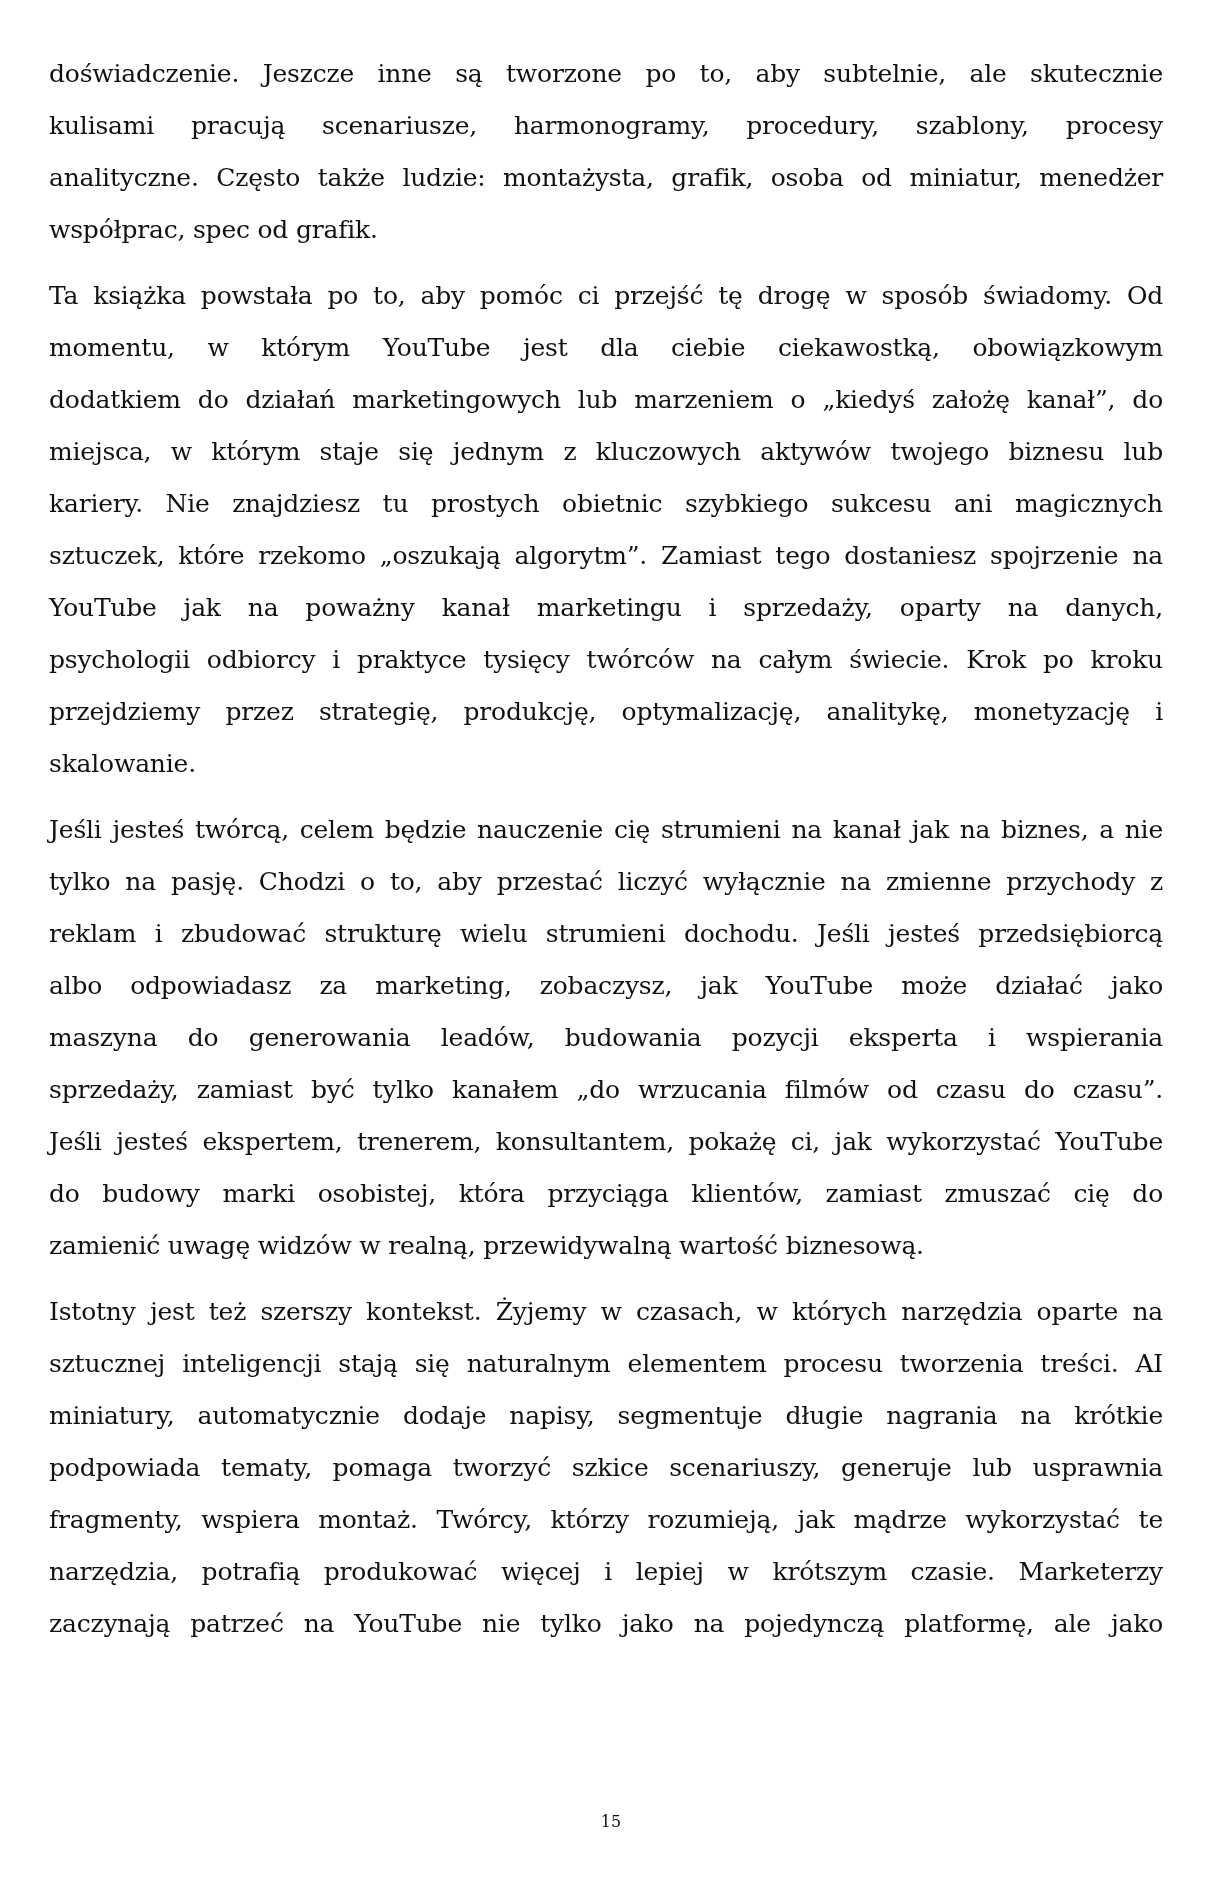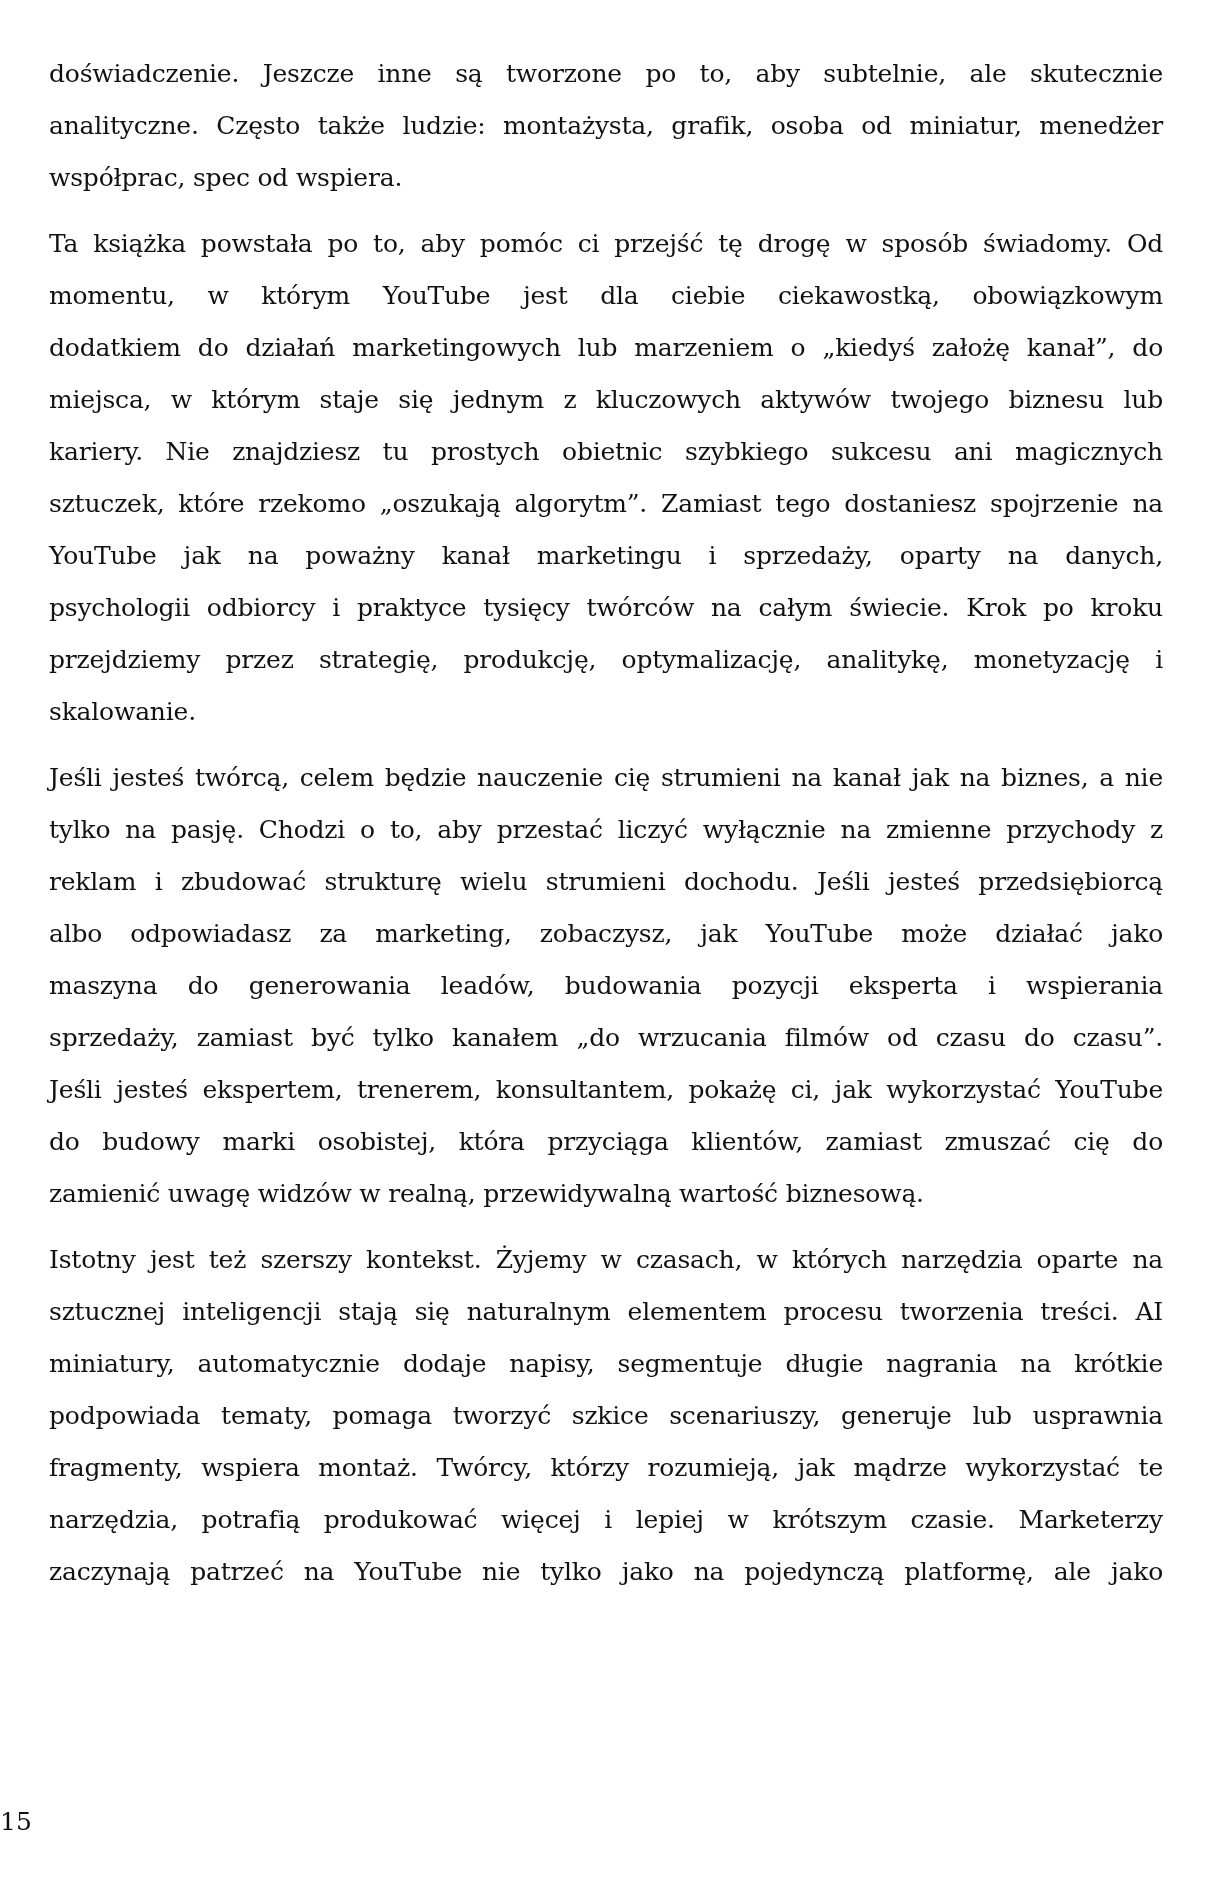--- a/index.html
+++ b/index.html
@@ -43,34 +43,36 @@
   }
   .line.last {
     text-align: left;
     text-align-last: left;
   }
   .page-number {
     position: absolute;
     left: 0;
     width: 1222px;
     top: 1806px;
-    font-size: 25px;
+    text-align: center;
+    font-size: 16px;
     line-height: 32px;
   }
 </style>
 </head>
 <body>
 
 <div class="page">
   <div class="text-body">
 
     <p class="para">
       <span class="line">doświadczenie. Jeszcze inne są tworzone po to, aby subtelnie, ale skutecznie</span>
+      <span class="line">kulisami pracują scenariusze, harmonogramy, procedury, szablony, procesy</span>
       <span class="line">analityczne. Często także ludzie: montażysta, grafik, osoba od miniatur, menedżer</span>
-      <span class="line last">współprac, spec od wspiera.</span>
+      <span class="line last">współprac, spec od grafik.</span>
     </p>
 
     <p class="para">
       <span class="line">Ta książka powstała po to, aby pomóc ci przejść tę drogę w sposób świadomy. Od</span>
       <span class="line">momentu, w którym YouTube jest dla ciebie ciekawostką, obowiązkowym</span>
       <span class="line">dodatkiem do działań marketingowych lub marzeniem o „kiedyś założę kanał”, do</span>
       <span class="line">miejsca, w którym staje się jednym z kluczowych aktywów twojego biznesu lub</span>
       <span class="line">kariery. Nie znajdziesz tu prostych obietnic szybkiego sukcesu ani magicznych</span>
       <span class="line">sztuczek, które rzekomo „oszukają algorytm”. Zamiast tego dostaniesz spojrzenie na</span>
       <span class="line">YouTube jak na poważny kanał marketingu i sprzedaży, oparty na danych,</span>

